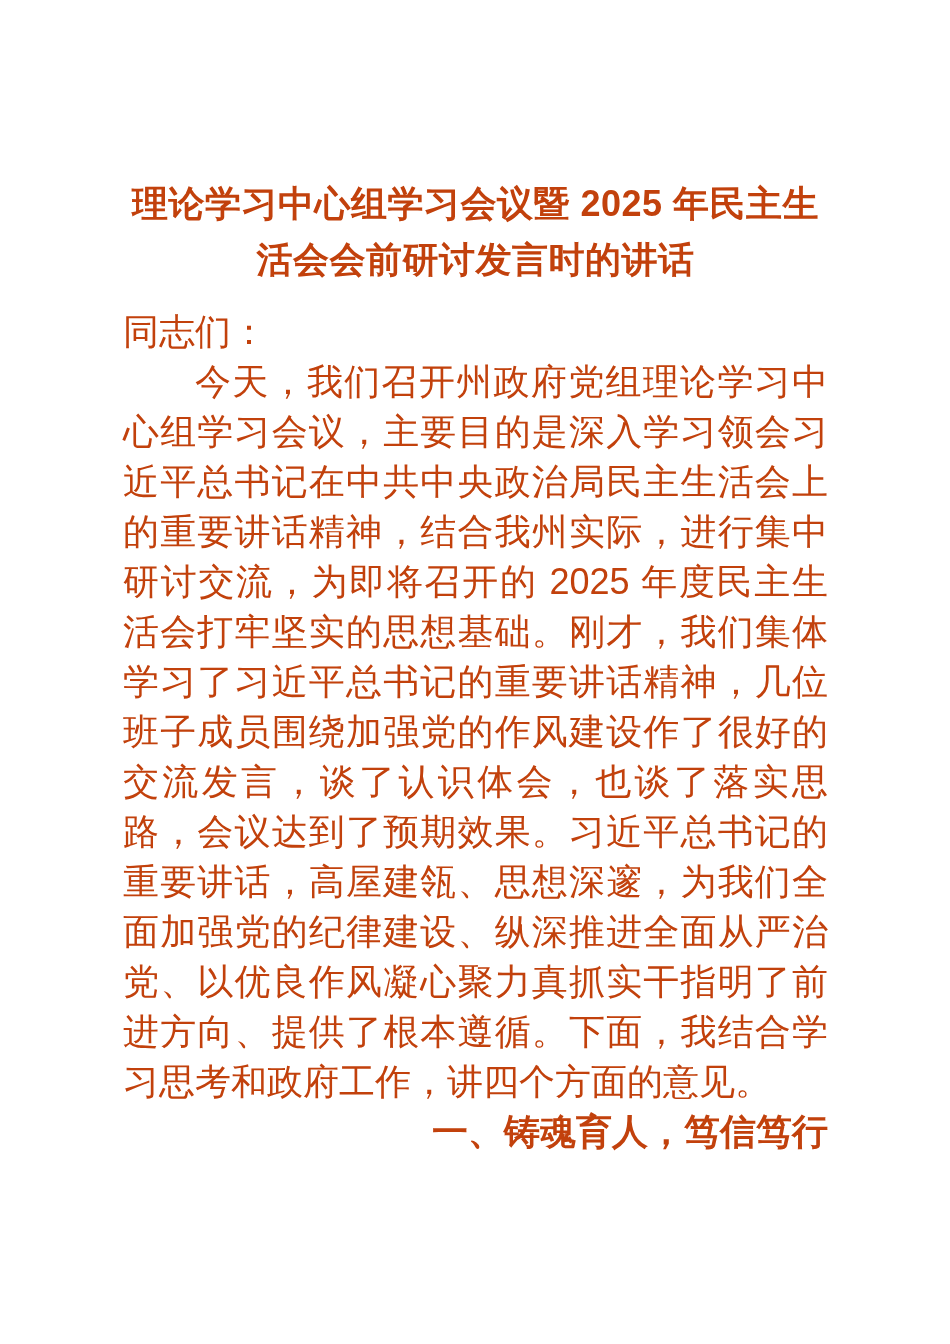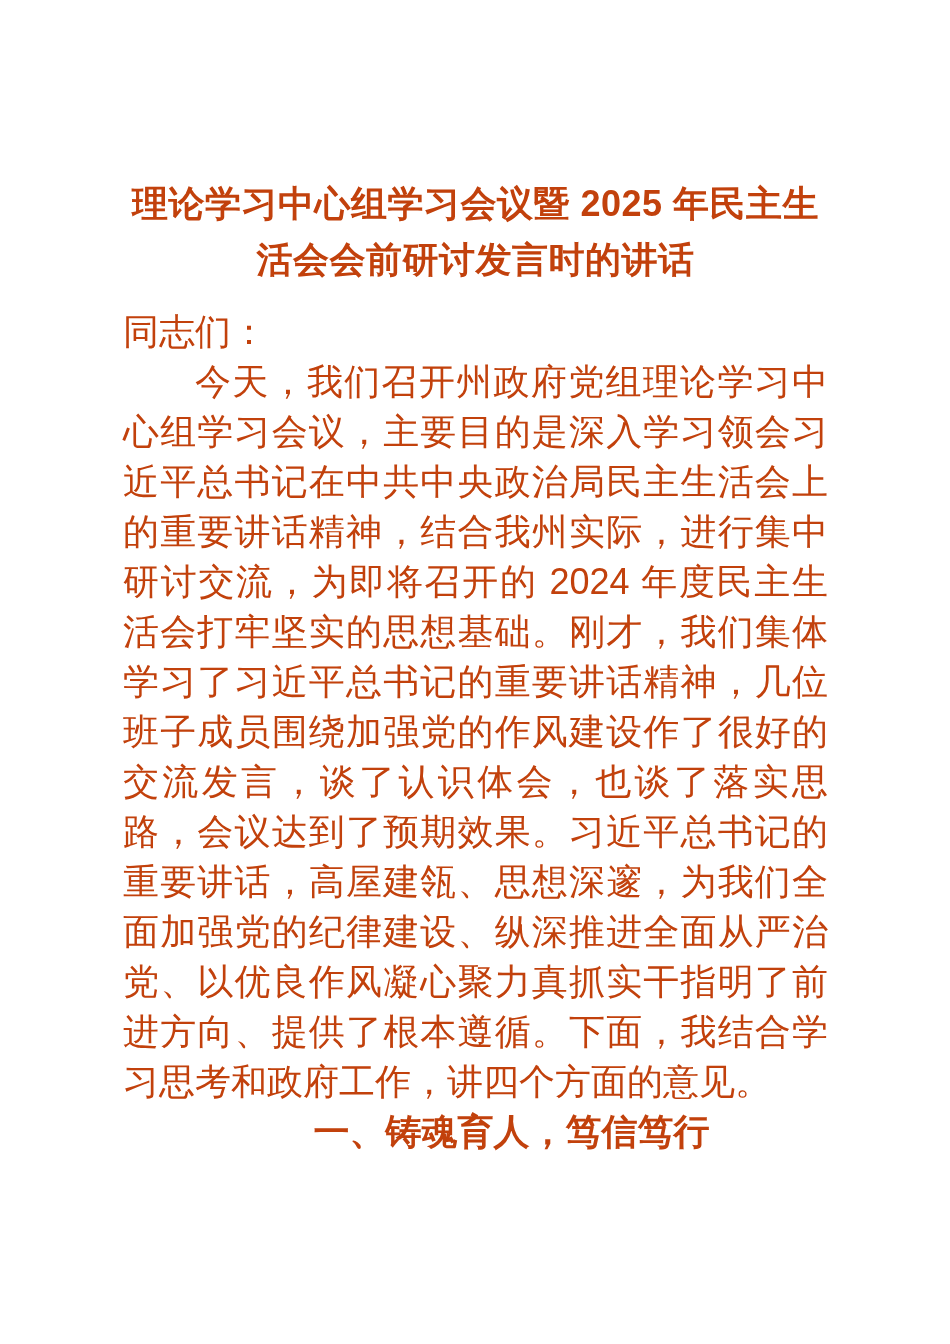--- a/index.html
+++ b/index.html
@@ -37,30 +37,30 @@
     text-align: justify;
     text-justify: inter-ideograph;
     word-break: normal;
     overflow-wrap: break-word;
   }
   .para.indent {
     text-indent: 2em;
   }
   .para.heading {
     font-weight: 700;
-    text-align: center;
+    text-align: right;
   }
 </style>
 </head>
 <body>
 
 <div class="page">
   <h1 class="doc-title">理论学习中心组学习会议暨 2025 年民主生活会会前研讨发言时的讲话</h1>
 
   <div class="doc-body">
     <p class="para">同志们：</p>
 
-    <p class="para indent">今天，我们召开州政府党组理论学习中心组学习会议，主要目的是深入学习领会习近平总书记在中共中央政治局民主生活会上的重要讲话精神，结合我州实际，进行集中研讨交流，为即将召开的 2024 年度民主生活会打牢坚实的思想基础。刚才，我们集体学习了习近平总书记的重要讲话精神，几位班子成员围绕加强党的作风建设作了很好的交流发言，谈了认识体会，也谈了落实思路，会议达到了预期效果。习近平总书记的重要讲话，高屋建瓴、思想深邃，为我们全面加强党的纪律建设、纵深推进全面从严治党、以优良作风凝心聚力真抓实干指明了前进方向、提供了根本遵循。下面，我结合学习思考和政府工作，讲四个方面的意见。</p>
+    <p class="para indent">今天，我们召开州政府党组理论学习中心组学习会议，主要目的是深入学习领会习近平总书记在中共中央政治局民主生活会上的重要讲话精神，结合我州实际，进行集中研讨交流，为即将召开的 2025 年度民主生活会打牢坚实的思想基础。刚才，我们集体学习了习近平总书记的重要讲话精神，几位班子成员围绕加强党的作风建设作了很好的交流发言，谈了认识体会，也谈了落实思路，会议达到了预期效果。习近平总书记的重要讲话，高屋建瓴、思想深邃，为我们全面加强党的纪律建设、纵深推进全面从严治党、以优良作风凝心聚力真抓实干指明了前进方向、提供了根本遵循。下面，我结合学习思考和政府工作，讲四个方面的意见。</p>
 
     <p class="para indent heading">一、铸魂育人，笃信笃行</p>
 
   </div>
 </div>
 
 </body></html>

